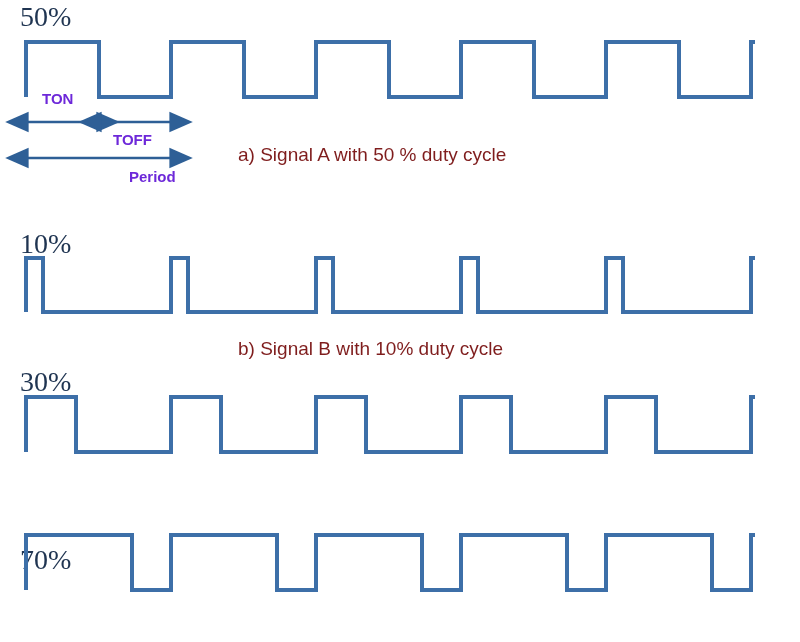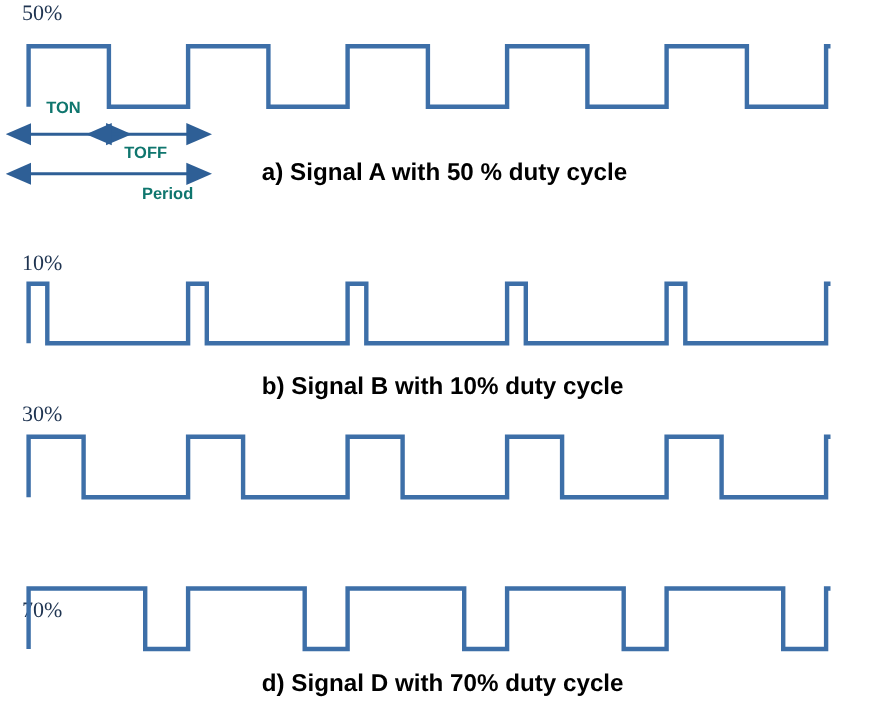--- a/index.html
+++ b/index.html
@@ -17,39 +17,39 @@
   #figure {
     position: absolute;
     top: 0;
     left: 0;
     width: 800px;
     height: 642px;
   }
   .pct-label {
     position: absolute;
     font-family: "Liberation Serif", serif;
-    font-size: 20px;
+    font-size: 28px;
     color: #1f3451;
     letter-spacing: 0px;
     white-space: nowrap;
   }
   .caption {
     position: absolute;
     font-family: "Liberation Sans", sans-serif;
-    font-weight: bold;
-    font-size: 22px;
-    color: #000000;
+    font-weight: normal;
+    font-size: 19px;
+    color: #7f1d1d;
     white-space: nowrap;
   }
   .dim-label {
     position: absolute;
     font-family: "Liberation Sans", sans-serif;
     font-weight: bold;
     font-size: 15px;
-    color: #0f766e;
+    color: #6d28d9;
     white-space: nowrap;
   }
   svg { display: block; }
 </style>
 </head>
 <body>
 
 <div id="figure">
 
   <div class="pct-label" style="left:20px; top:1px;">50%</div>
@@ -64,21 +64,20 @@
 
   <div class="dim-label" style="left:113px; top:131px;text-align:center;">TOFF</div>
 
   <div class="dim-label" style="left:87px; top:168px;margin-left:42px;">Period</div>
 
   <div class="caption" style="left:238px; top:144px;">a) Signal A with 50 % duty cycle</div>
 
   <div class="caption" style="left:238px; top:338px;">b) Signal B with 10% duty cycle</div>
 
 
-  <div class="caption" style="left:238px; top:608px;">d) Signal D with 70% duty cycle</div>
 
   <svg id="wave-svg" width="800" height="642" style="position:absolute; left:0; top:0;">
     <defs>
       <marker id="arrowStart" markerWidth="9" markerHeight="9" refX="8" refY="4.5" orient="auto" markerUnits="strokeWidth">
         <path d="M 9,0.6 L 0,4.5 L 9,8.4 z" fill="#2e5f96"></path>
       </marker>
       <marker id="arrowEnd" markerWidth="9" markerHeight="9" refX="1" refY="4.5" orient="auto" markerUnits="strokeWidth">
         <path d="M 0,0.6 L 9,4.5 L 0,8.4 z" fill="#2e5f96"></path>
       </marker>
     </defs>

